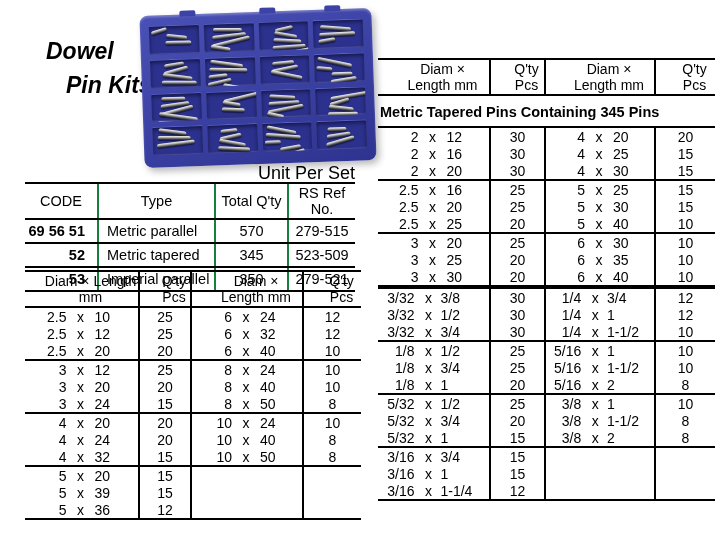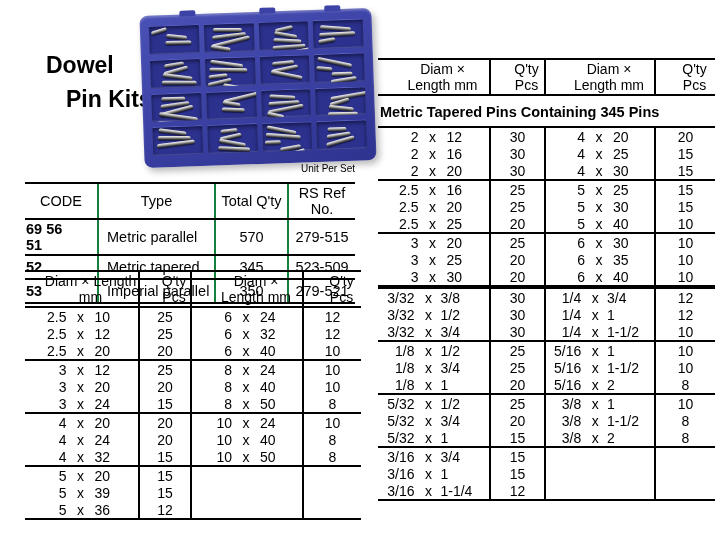--- a/index.html
+++ b/index.html
@@ -2,21 +2,21 @@
 <html><head>
 <meta charset="utf-8">
 <style>
   html,body{margin:0;padding:0;}
   body{
     width:728px;height:537px;overflow:hidden;position:relative;
     background:#ffffff;color:#000;
     font-family:"Liberation Sans", sans-serif;
   }
   
-  .title{position:absolute;left:46px;top:48px;font-weight:bold;
+  .title{position:absolute;left:46px;top:34px;font-weight:bold;font-style:italic;
          font-size:23px;line-height:34px;}
   .title .l2{margin-left:20px;}
   
   .photo{position:absolute;left:142px;top:12px;width:232px;height:152px;
          transform:rotate(-2deg);
          background:linear-gradient(160deg,#4a51b6 0%,#3a40a2 55%,#2e3390 100%);
          border-radius:8px;padding:10px 9px 12px 9px;box-sizing:border-box;
          box-shadow:3px 4px 7px rgba(0,0,0,.28), inset 0 2px 2px rgba(255,255,255,.25);}
   .photo .tab{position:absolute;top:-4px;width:16px;height:6px;background:#3d43a6;
               border-radius:2px 2px 0 0;}
@@ -29,21 +29,21 @@
        background:linear-gradient(180deg,#f2f2f2 0%,#b9b9b9 35%,#5a5a5a 70%,#1e1e1e 100%);
        box-shadow:0 1px 1px rgba(0,0,0,.5);}
   
   table{border-collapse:collapse;table-layout:fixed;}
   
   .codetbl{position:absolute;left:25px;top:182px;width:330px;font-size:14.5px;}
   .codetbl th{font-weight:normal;text-align:center;height:21px;
               border-top:2px solid #000;border-bottom:2px solid #000;}
   .codetbl td{height:20px;border-bottom:2px solid #000;}
   .codetbl th + th, .codetbl td + td{border-left:2px solid #15803d;}
-  .codetbl td.c0{font-weight:bold;text-align:left;padding-right:24px;}
+  .codetbl td.c0{font-weight:bold;text-align:right;padding-right:12px;}
   .codetbl td.c1{text-align:left;padding-left:8px;}
   .codetbl td.c2,.codetbl td.c3{text-align:center;}
   
   .pintbl{font-size:14px;}
   .pintbl th{font-weight:normal;text-align:center;height:22px;
              border-top:2px solid #000;border-bottom:2px solid #000;padding-left:19px;}
   .pintbl th + th{border-left:2px solid #000;}
   .pintbl td{height:17px;padding:0;text-align:center;}
   .pintbl tbody td + td{border-left:2px solid #000;}
   .pintbl tr.sep td{border-top:2px solid #000;}
@@ -57,21 +57,21 @@
   .rightcol .gap{margin-top:22px;}
   .pintbl-d{width:337px;border-top:2px solid #000;border-bottom:2px solid #000;}
   
   td.sz > .szwrap{display:flex;align-items:center;justify-content:center;}
   .szwrap .d{width:28px;text-align:right;}
   .szwrap .x{width:10px;margin:0 9px;text-align:center;}
   .szwrap .l{width:30px;text-align:left;}
   .imp .szwrap .d{width:36px;}
   .imp .szwrap .l{width:48px;margin-left:-2px;}
   
-  .unit{position:absolute;left:25px;top:163px;width:330px;text-align:right;font-size:10px;}
+  .unit{position:absolute;left:25px;top:163px;width:330px;text-align:right;font-size:18px;}
 </style>
 </head>
 <body>
 
 <div class="title">
   <div class="l1">Dowel</div>
   <div class="l2">Pin Kits</div>
 </div>
 
 <div class="photo">

